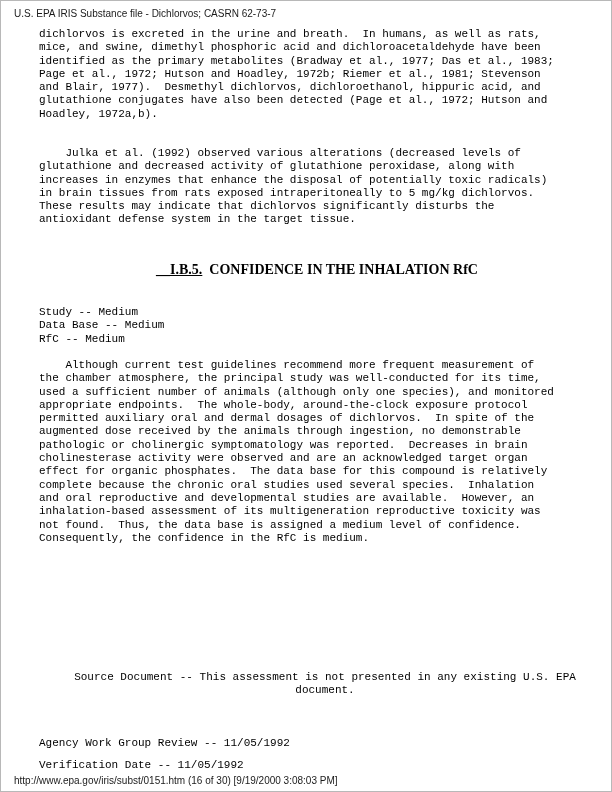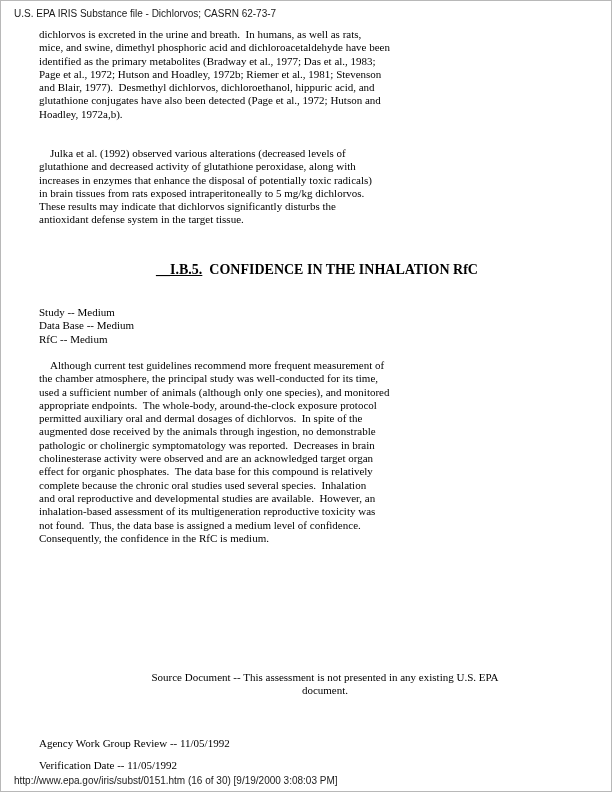--- a/index.html
+++ b/index.html
@@ -23,21 +23,21 @@
     font-size: 10px;
     color: #1a1a1a;
     white-space: pre;
   }
   .print-header { top: 7px; }
   .print-footer { top: 774px; }
   .mono {
     position: absolute;
     left: 38px;
     right: 0;
-    font-family: Liberation Serif, serif;
+    font-family: Liberation Mono, monospace;
     font-size: 11px;
     line-height: 13.3px;
     white-space: pre-wrap;
     color: #000000;
   }
   .heading {
     position: absolute;
     left: 38px;
     right: 16px;
     margin: 0;

